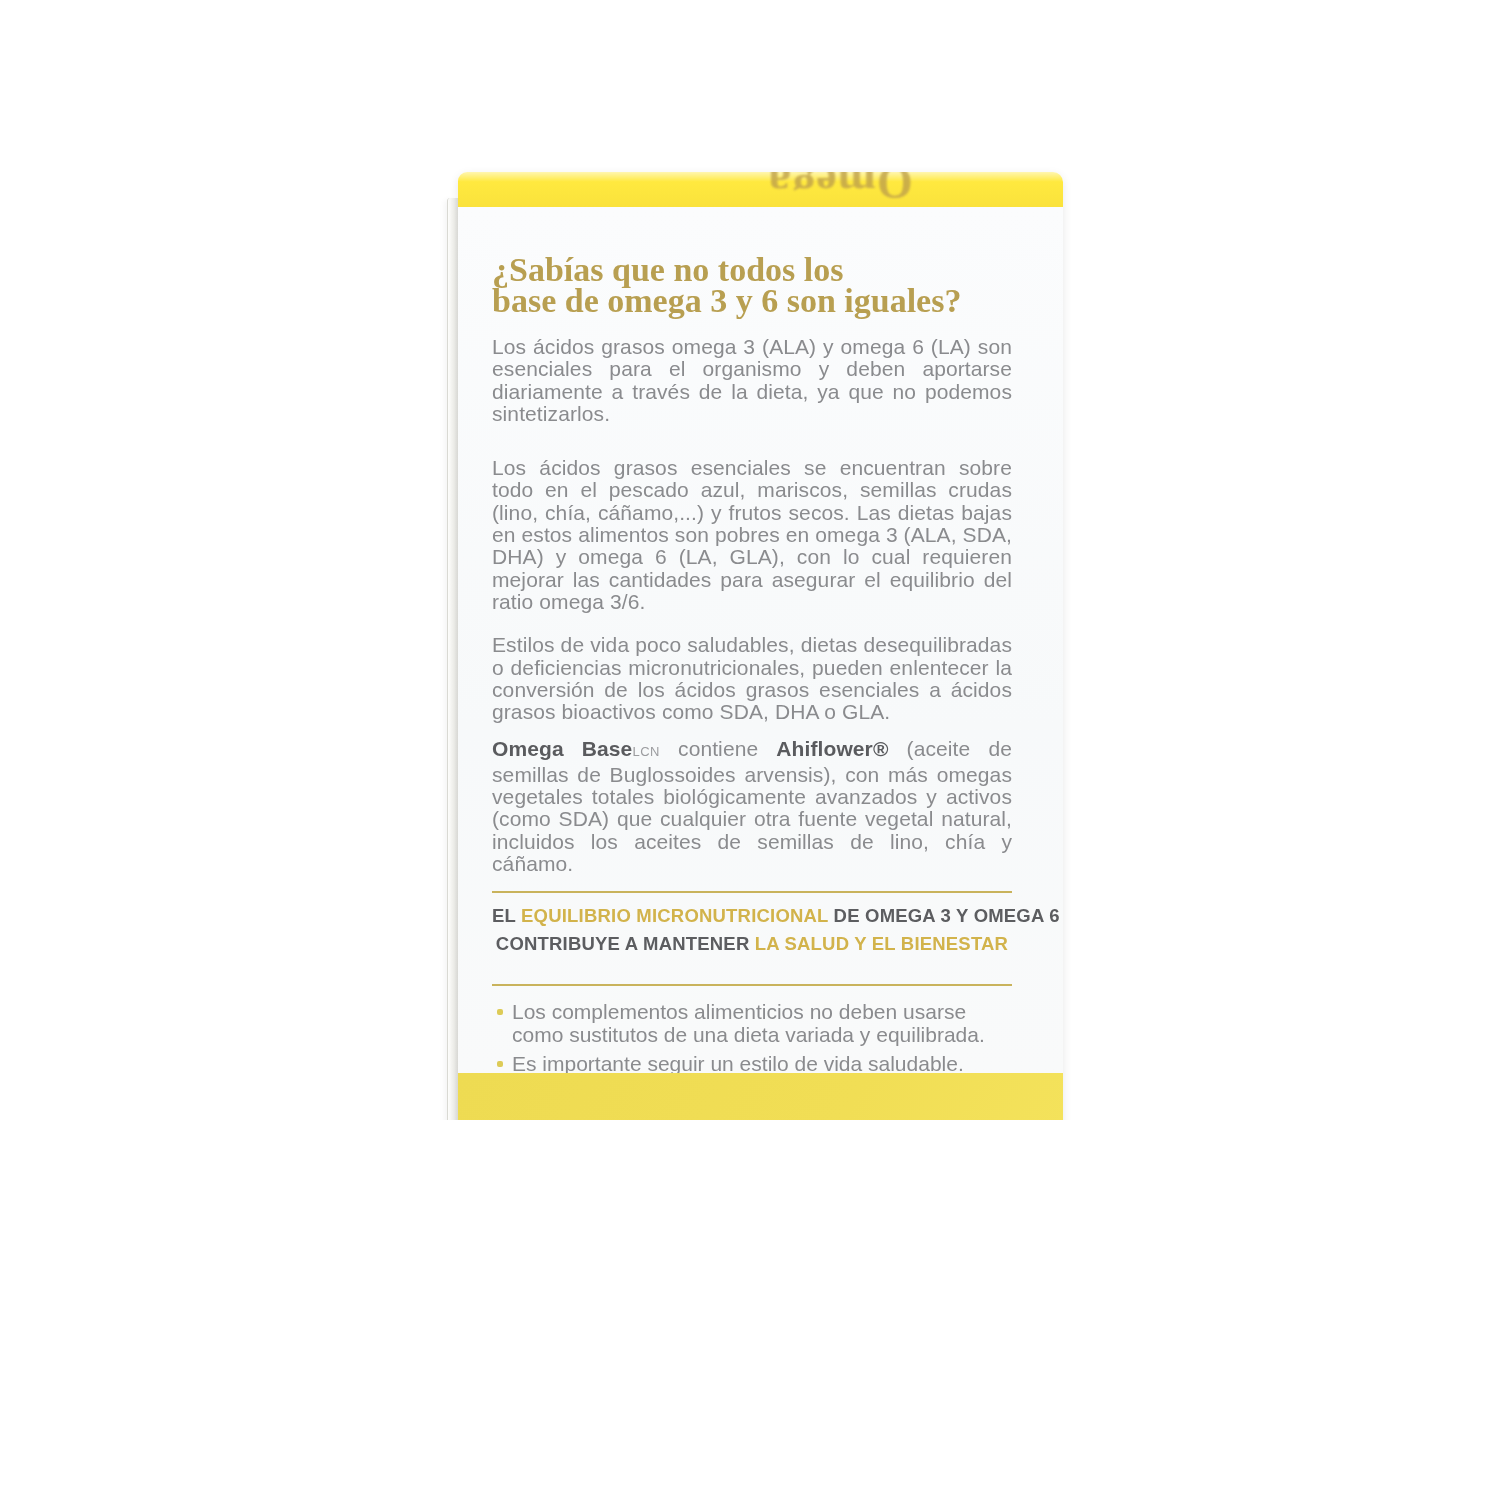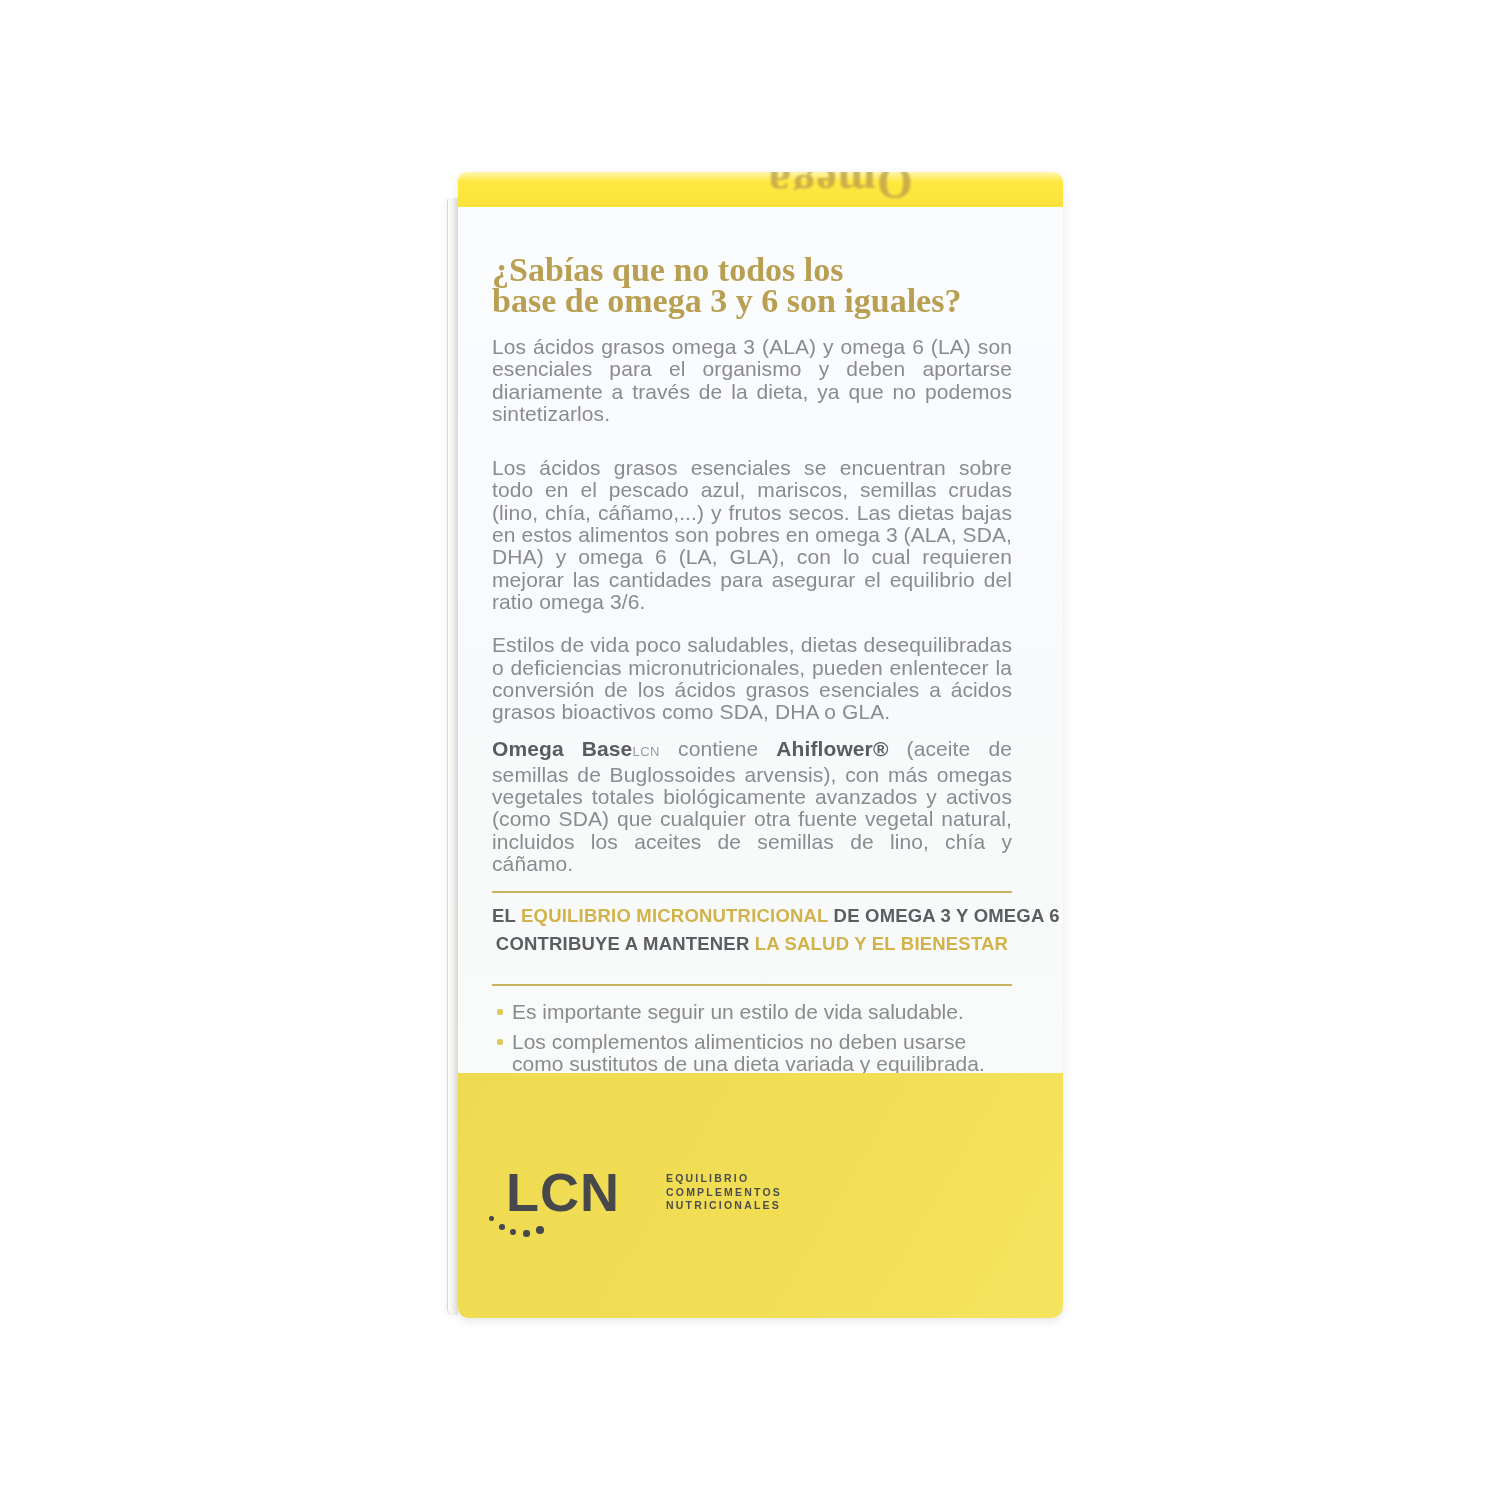--- a/index.html
+++ b/index.html
@@ -1,18 +1,18 @@
 <!DOCTYPE html>
 <html><head>
 <meta charset="utf-8">
 <style>
   * { margin:0; padding:0; box-sizing:border-box; }
   html,body { width:1500px; height:1500px; background:#ffffff; font-family:"Liberation Sans", sans-serif; }
 
-  .scene { position:relative; width:1500px; height:1500px; background:#ffffff; overflow:hidden;border-radius:8px; }
+  .scene { position:relative; width:1500px; height:1120px; background:#ffffff; overflow:hidden;border-radius:8px; }
 
   .box {
     position:absolute; left:447px; top:172px; width:616px; height:1146px;
     filter: blur(0.35px);
   }
   
   .side-edge {
     position:absolute; left:0; top:26px; bottom:3px; width:11px;
     background:linear-gradient(90deg,#fdfdfb 0%, #f1f1ed 55%, #e3e3df 100%);
     border-left:1px solid #d9d9d3;
@@ -136,22 +136,22 @@
         <div class="rule"></div>
 
         <div class="banner">
           <div class="banner-line"><span>EL </span><span class="gold">EQUILIBRIO MICRONUTRICIONAL</span><span> DE OMEGA 3 Y OMEGA 6</span></div>
           <div class="banner-line"><span>CONTRIBUYE A MANTENER </span><span class="gold">LA SALUD Y EL BIENESTAR</span></div>
         </div>
 
         <div class="rule rule2"></div>
 
         <ul class="bullets">
+          <li>Los complementos alimenticios no deben usarse como sustitutos de una dieta variada y equilibrada.</li>
           <li>Es importante seguir un estilo de vida saludable.</li>
-          <li>Los complementos alimenticios no deben usarse como sustitutos de una dieta variada y equilibrada.</li>
           <li>No superar la dosis diaria recomendada.</li>
           <li>Mantener fuera del alcance de los niños más pequeños.</li>
           <li>Almacenar y conservar en un lugar fresco y seco.</li>
         </ul>
 
       </div>
 
       <div class="bottom">
         <div class="logo-wrap">
           <div class="logo-text">LCN</div>

